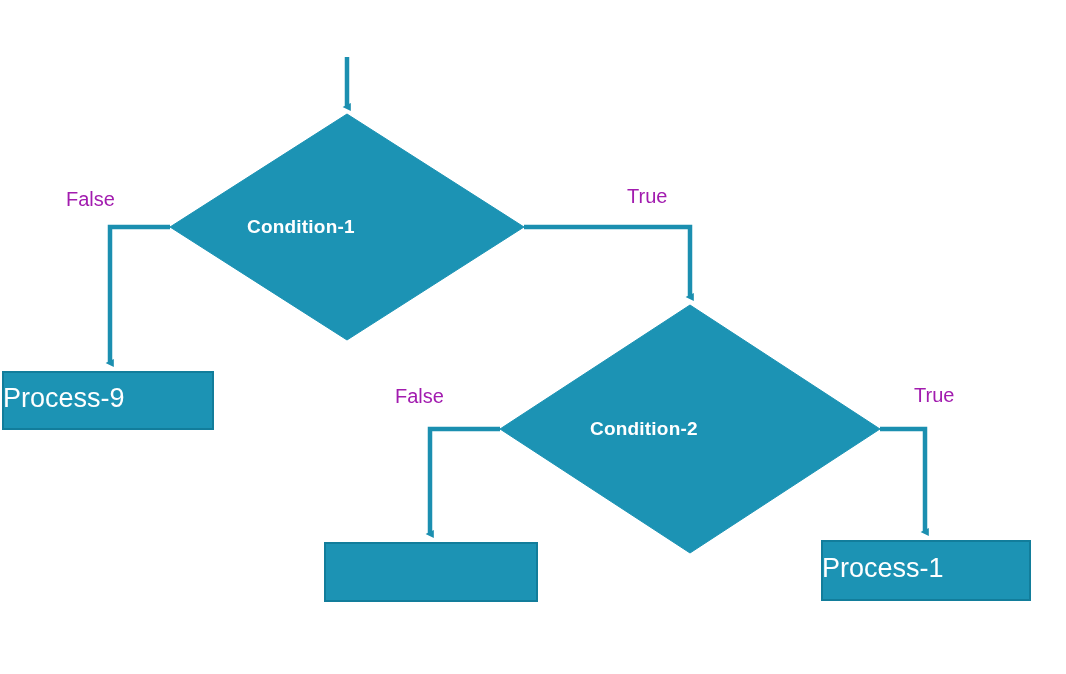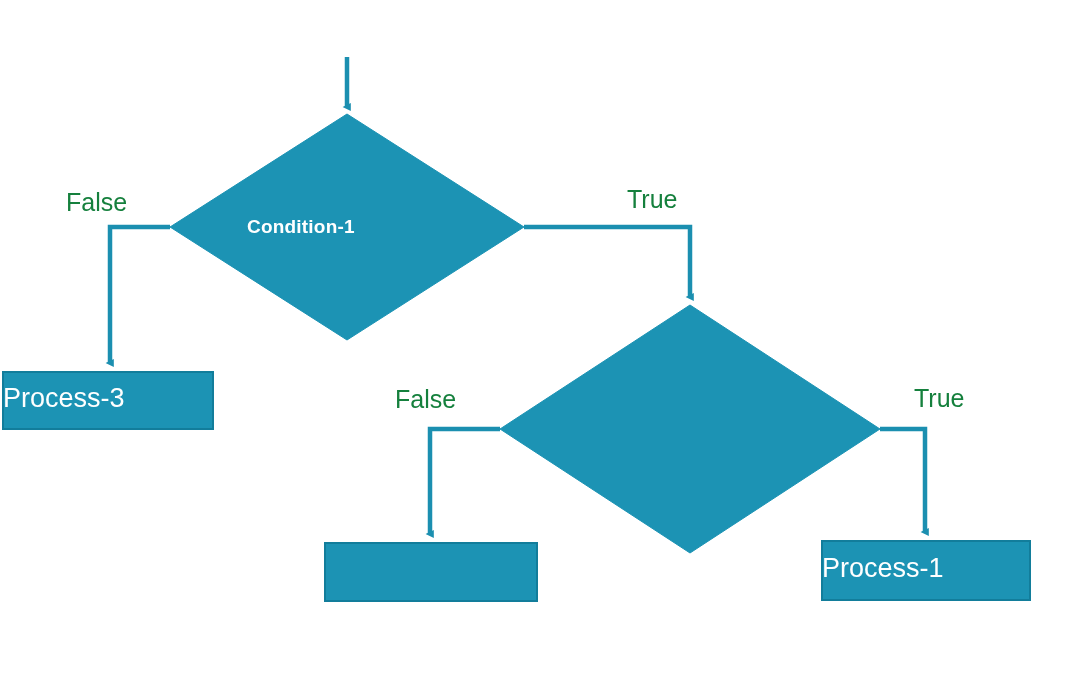--- a/index.html
+++ b/index.html
@@ -35,22 +35,22 @@
     font-size: 19px;
     font-weight: bold;
     letter-spacing: 0.2px;
   }
   .process-label {
     font-size: 27px;
     font-weight: normal;
   }
   .edge-label {
     position: absolute;
-    color: #15803d;
-    font-size: 25px;
+    color: #a21caf;
+    font-size: 20px;
     font-weight: normal;
     white-space: nowrap;
   }
 </style>
 </head>
 <body>
 
 <div id="canvas">
 
   <svg id="flow-svg" viewBox="0 0 1066 674">
@@ -76,22 +76,23 @@
 
     <rect x="3" y="372" width="210" height="57" fill="#1c93b4" stroke="#127d9b" stroke-width="2"></rect>
 
     <rect x="325" y="543" width="212" height="58" fill="#1c93b4" stroke="#127d9b" stroke-width="2"></rect>
 
     <rect x="822" y="541" width="208" height="59" fill="#1c93b4" stroke="#127d9b" stroke-width="2"></rect>
   </svg>
 
   <div class="node-label decision-label" style="left:247px; top:216px; width:200px;">Condition-1</div>
 
+  <div class="node-label decision-label" style="left:590px; top:418px; width:200px;">Condition-2</div>
 
-  <div class="node-label process-label" style="left:3px; top:383px; width:210px;">Process-3</div>
+  <div class="node-label process-label" style="left:3px; top:383px; width:210px;">Process-9</div>
 
 
   <div class="node-label process-label" style="left:822px; top:553px; width:208px;">Process-1</div>
 
   <div class="edge-label" style="left:66px; top:188px;">False</div>
 
   <div class="edge-label" style="left:627px; top:185px;">True</div>
 
   <div class="edge-label" style="left:395px; top:385px;">False</div>
 

